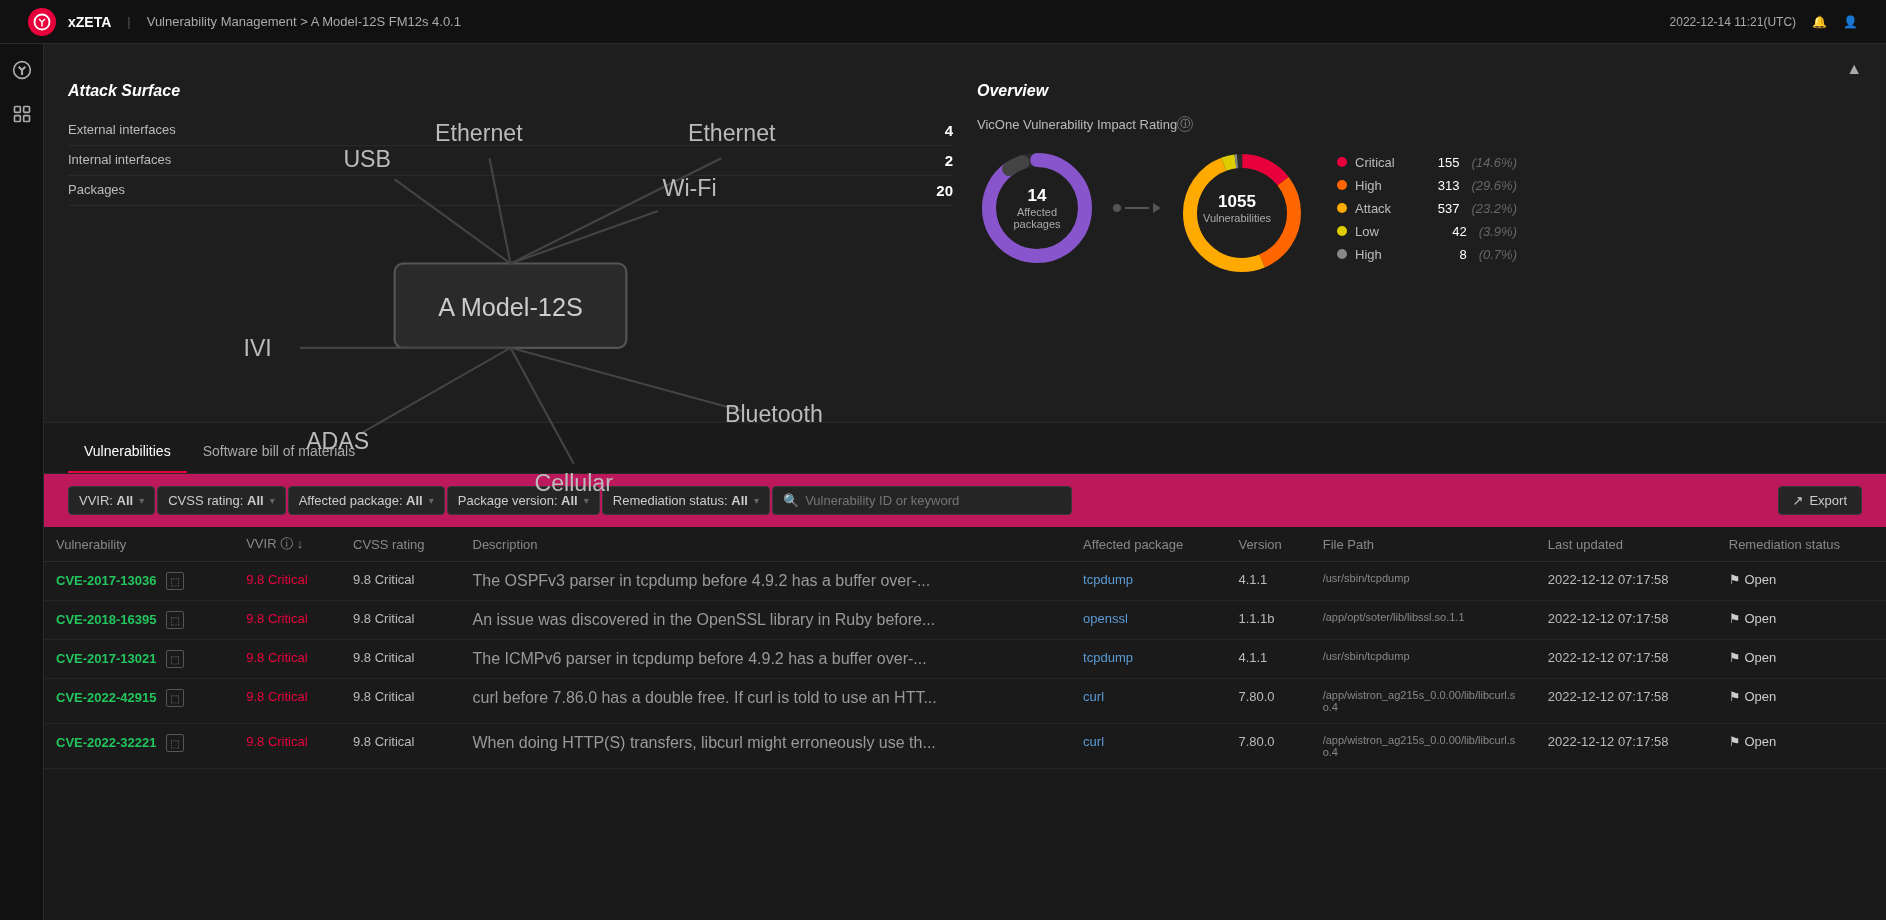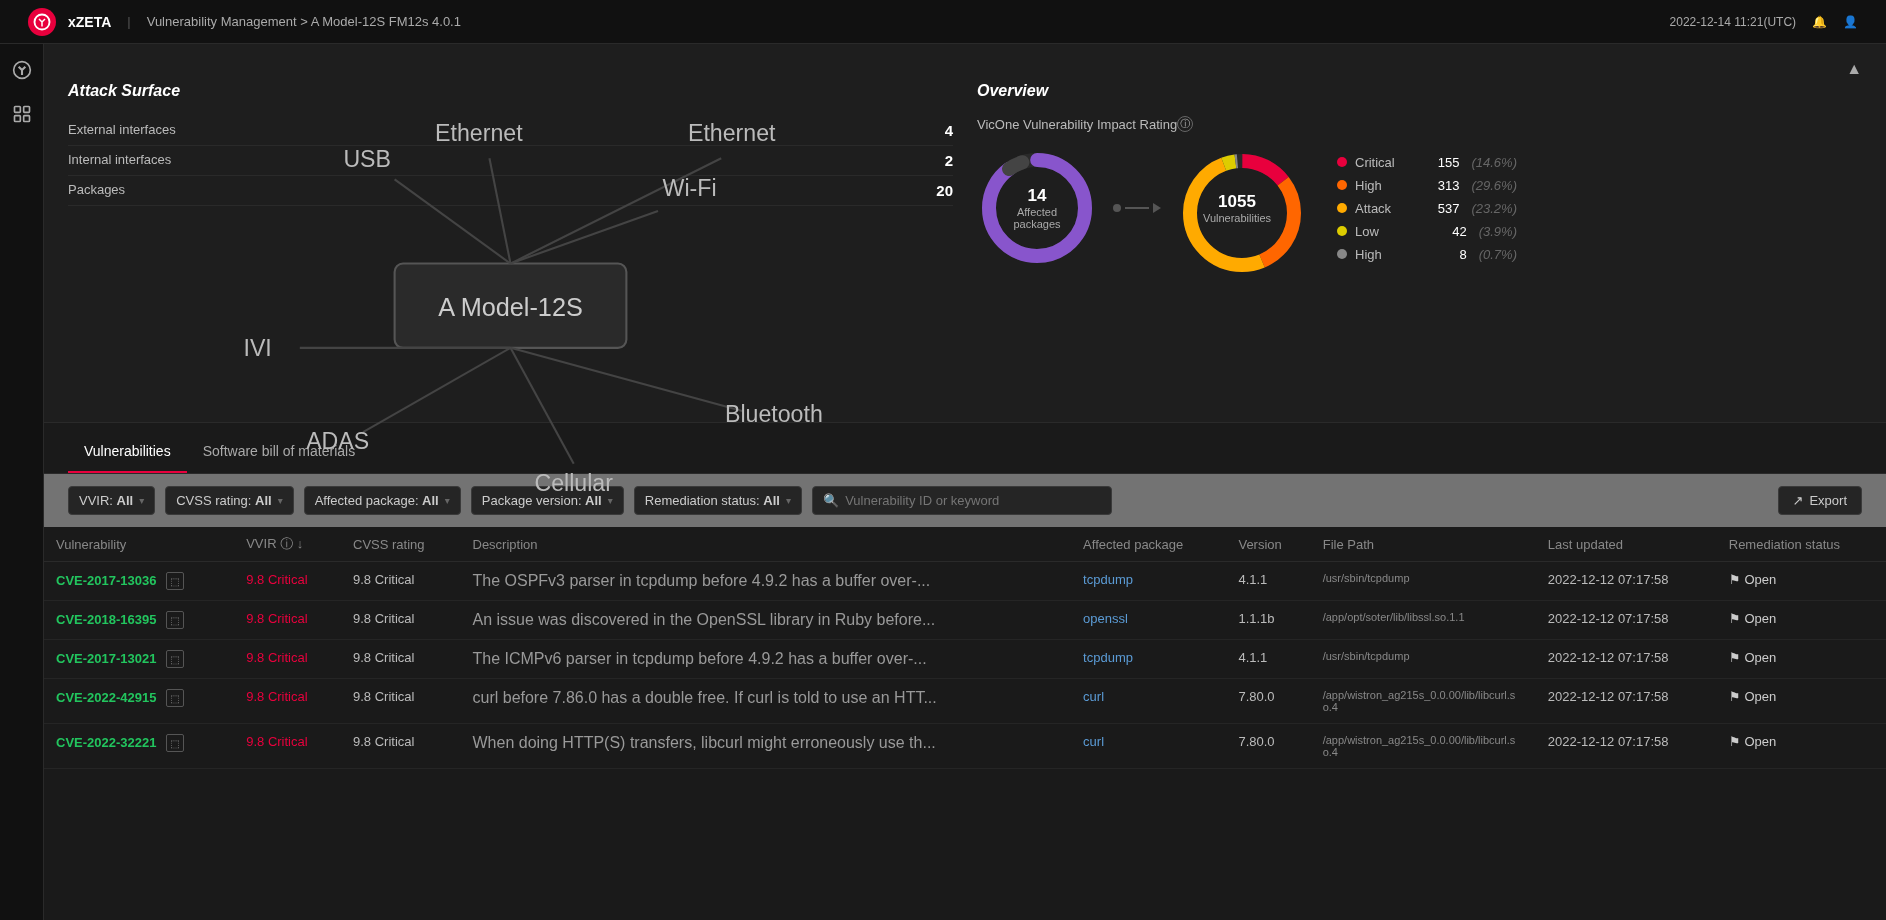--- a/index.html
+++ b/index.html
@@ -182,23 +182,23 @@
     }
     .tab.active {
       color: #fff;
       border-bottom: 2px solid #e8003d;
     }
 
     
     .filter-bar {
       display: flex;
       align-items: center;
-      gap: 10px;
+      gap: 2px;
       padding: 12px 24px;
-      background: #737373;
+      background: #be185d;
       flex-wrap: wrap;
     }
     .filter-select {
       background: #252525;
       border: 1px solid #3a3a3a;
       border-radius: 4px;
       color: #ccc;
       padding: 6px 10px;
       display: flex;
       align-items: center;

